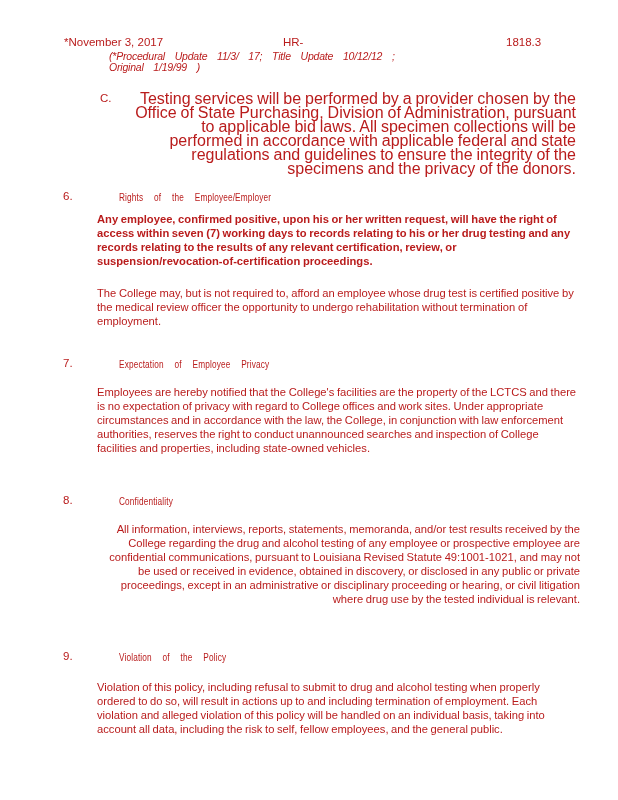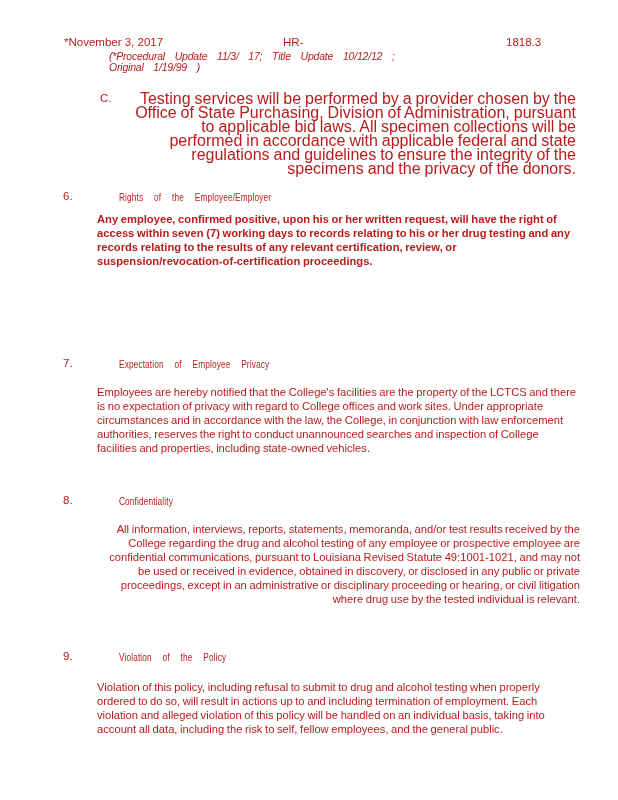--- a/index.html
+++ b/index.html
@@ -90,20 +90,21 @@
   <span class="hdr-number">1818.3</span>
   <div class="rev-line rev-1">(*Procedural Update 11/3/ 17; Title Update 10/12/12 ;</div>
   <div class="rev-line rev-2">Original 1/19/99 )</div>
 
   <span class="item-label">C.</span>
   <div class="item-text">Testing services will be performed by a provider chosen by the Office of State Purchasing, Division of Administration, pursuant to applicable bid laws.  All specimen collections will be performed in accordance with applicable federal and state regulations and guidelines to ensure the integrity of the specimens and the privacy of the donors.</div>
 
   <span class="sec-num y-h6">6.</span>
   <span class="sec-title y-h6">Rights of the Employee/Employer</span>
   <div class="para y-p6a">Any employee, confirmed positive, upon his or her written request, will have the right of access within seven (7) working days to records relating to his or her drug testing and any records relating to the results of any relevant certification, review, or suspension/revocation-of-certification proceedings.</div>
+  <div class="para y-p6b">The College may, but is not required to, afford an employee whose drug test is certified positive by the medical review officer the opportunity to undergo rehabilitation without termination of employment.</div>
 
   <span class="sec-num y-h7">7.</span>
   <span class="sec-title y-h7">Expectation of Employee Privacy</span>
   <div class="para y-p7">Employees are hereby notified that the College's facilities are the property of the LCTCS and there is no expectation of privacy with regard to College offices and work sites. Under appropriate circumstances and in accordance with the law, the College, in conjunction with law enforcement authorities, reserves the right to conduct unannounced searches and inspection of College facilities and properties, including state-owned vehicles.</div>
 
   <span class="sec-num y-h8">8.</span>
   <span class="sec-title y-h8">Confidentiality</span>
   <div class="para y-p8">All information, interviews, reports, statements, memoranda, and/or test results received by the College regarding the drug and alcohol testing  of any employee or prospective employee are confidential communications, pursuant to Louisiana Revised Statute 49:1001-1021, and  may not be used or received in evidence, obtained in discovery, or disclosed in any public or private proceedings, except in an administrative or disciplinary proceeding or hearing, or civil litigation where drug use by the tested individual is relevant.</div>
 
   <span class="sec-num y-h9">9.</span>

